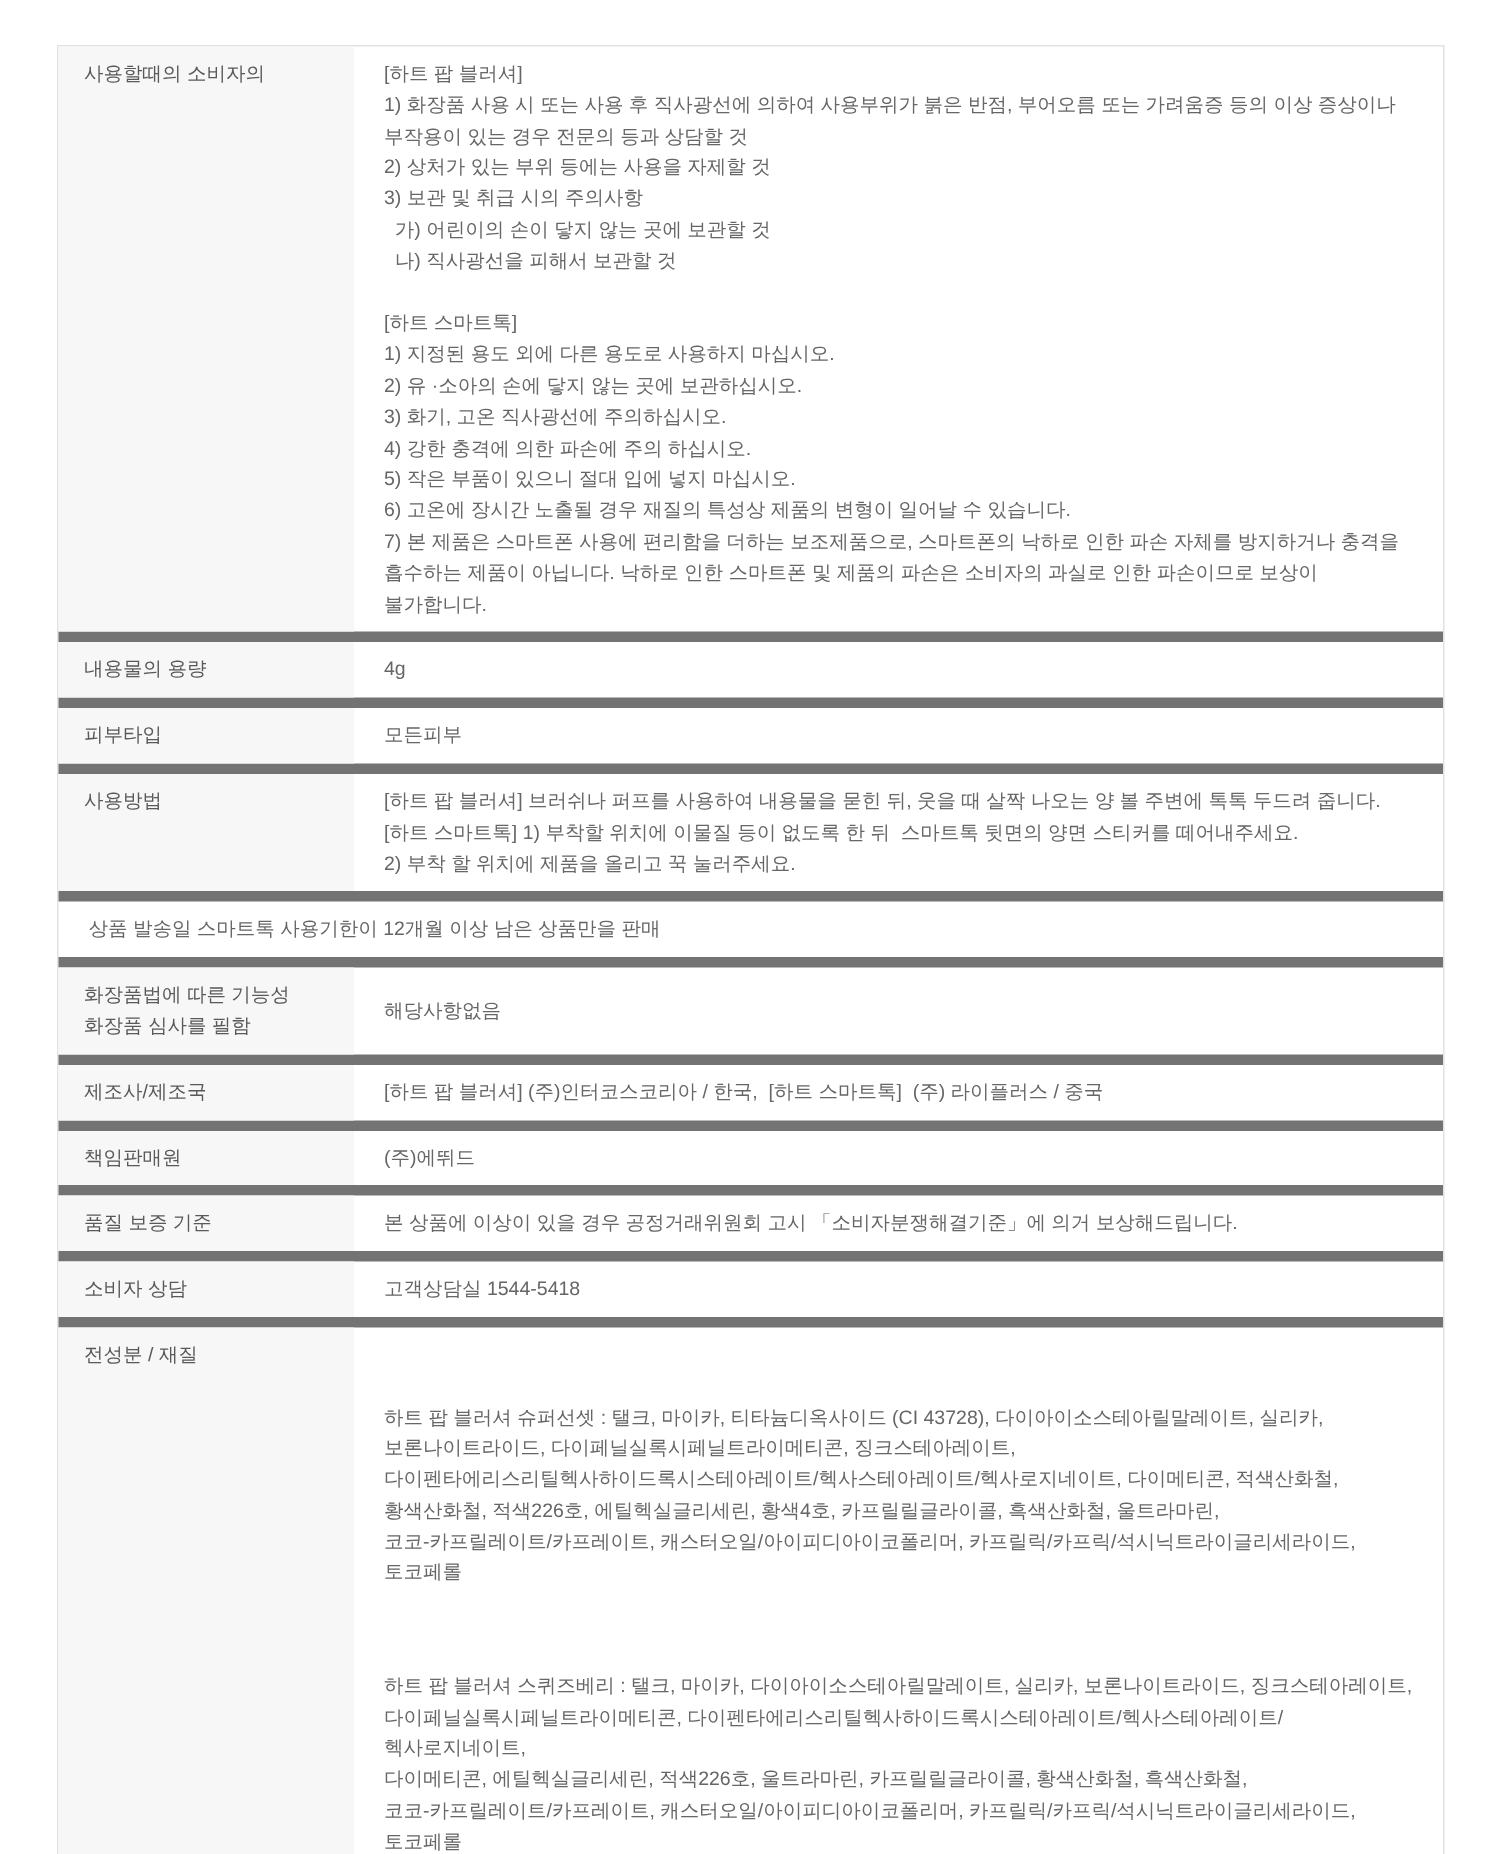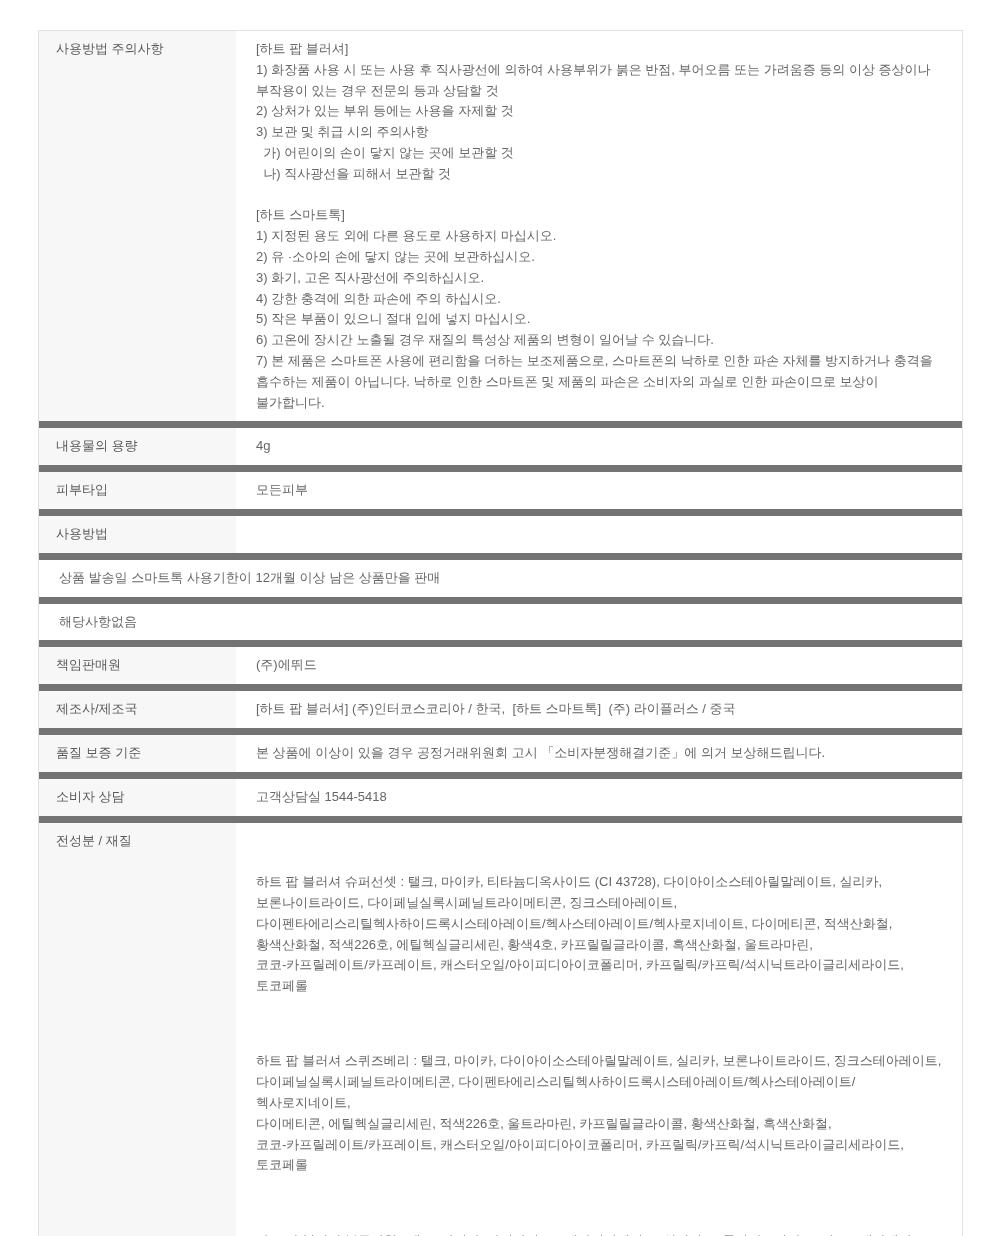--- a/index.html
+++ b/index.html
@@ -59,21 +59,21 @@
     margin-bottom: 0;
   }
 </style>
 </head>
 <body>
 
 <div class="page">
   <div class="info-table">
 
     <div class="row">
-      <div class="cell-label">사용방법 주의사항</div>
+      <div class="cell-label">사용할때의 소비자의</div>
       <div class="cell-content">[하트 팝 블러셔]
 1) 화장품 사용 시 또는 사용 후 직사광선에 의하여 사용부위가 붉은 반점, 부어오름 또는 가려움증 등의 이상 증상이나
 부작용이 있는 경우 전문의 등과 상담할 것
 2) 상처가 있는 부위 등에는 사용을 자제할 것
 3) 보관 및 취급 시의 주의사항
   가) 어린이의 손이 닿지 않는 곳에 보관할 것
   나) 직사광선을 피해서 보관할 것
 
 [하트 스마트톡]
 1) 지정된 용도 외에 다른 용도로 사용하지 마십시오.
@@ -91,38 +91,43 @@
       <div class="cell-content">4g</div>
     </div>
 
     <div class="row">
       <div class="cell-label">피부타입</div>
       <div class="cell-content">모든피부</div>
     </div>
 
     <div class="row">
       <div class="cell-label">사용방법</div>
+      <div class="cell-content">[하트 팝 블러셔] 브러쉬나 퍼프를 사용하여 내용물을 묻힌 뒤, 웃을 때 살짝 나오는 양 볼 주변에 톡톡 두드려 줍니다.
+[하트 스마트톡] 1) 부착할 위치에 이물질 등이 없도록 한 뒤  스마트톡 뒷면의 양면 스티커를 떼어내주세요.
+2) 부착 할 위치에 제품을 올리고 꾹 눌러주세요.</div>
     </div>
 
     <div class="row">
       <div class="cell-content">상품 발송일 스마트톡 사용기한이 12개월 이상 남은 상품만을 판매</div>
     </div>
 
     <div class="row row-functional">
+      <div class="cell-label">화장품법에 따른 기능성
+화장품 심사를 필함</div>
       <div class="cell-content">해당사항없음</div>
+    </div>
+
+    <div class="row">
+      <div class="cell-label">제조사/제조국</div>
+      <div class="cell-content">[하트 팝 블러셔] (주)인터코스코리아 / 한국,  [하트 스마트톡]  (주) 라이플러스 / 중국</div>
     </div>
 
     <div class="row">
       <div class="cell-label">책임판매원</div>
       <div class="cell-content">(주)에뛰드</div>
-    </div>
-
-    <div class="row">
-      <div class="cell-label">제조사/제조국</div>
-      <div class="cell-content">[하트 팝 블러셔] (주)인터코스코리아 / 한국,  [하트 스마트톡]  (주) 라이플러스 / 중국</div>
     </div>
 
     <div class="row">
       <div class="cell-label">품질 보증 기준</div>
       <div class="cell-content">본 상품에 이상이 있을 경우 공정거래위원회 고시 「소비자분쟁해결기준」에 의거 보상해드립니다.</div>
     </div>
 
     <div class="row">
       <div class="cell-label">소비자 상담</div>
       <div class="cell-content">고객상담실 1544-5418</div>

